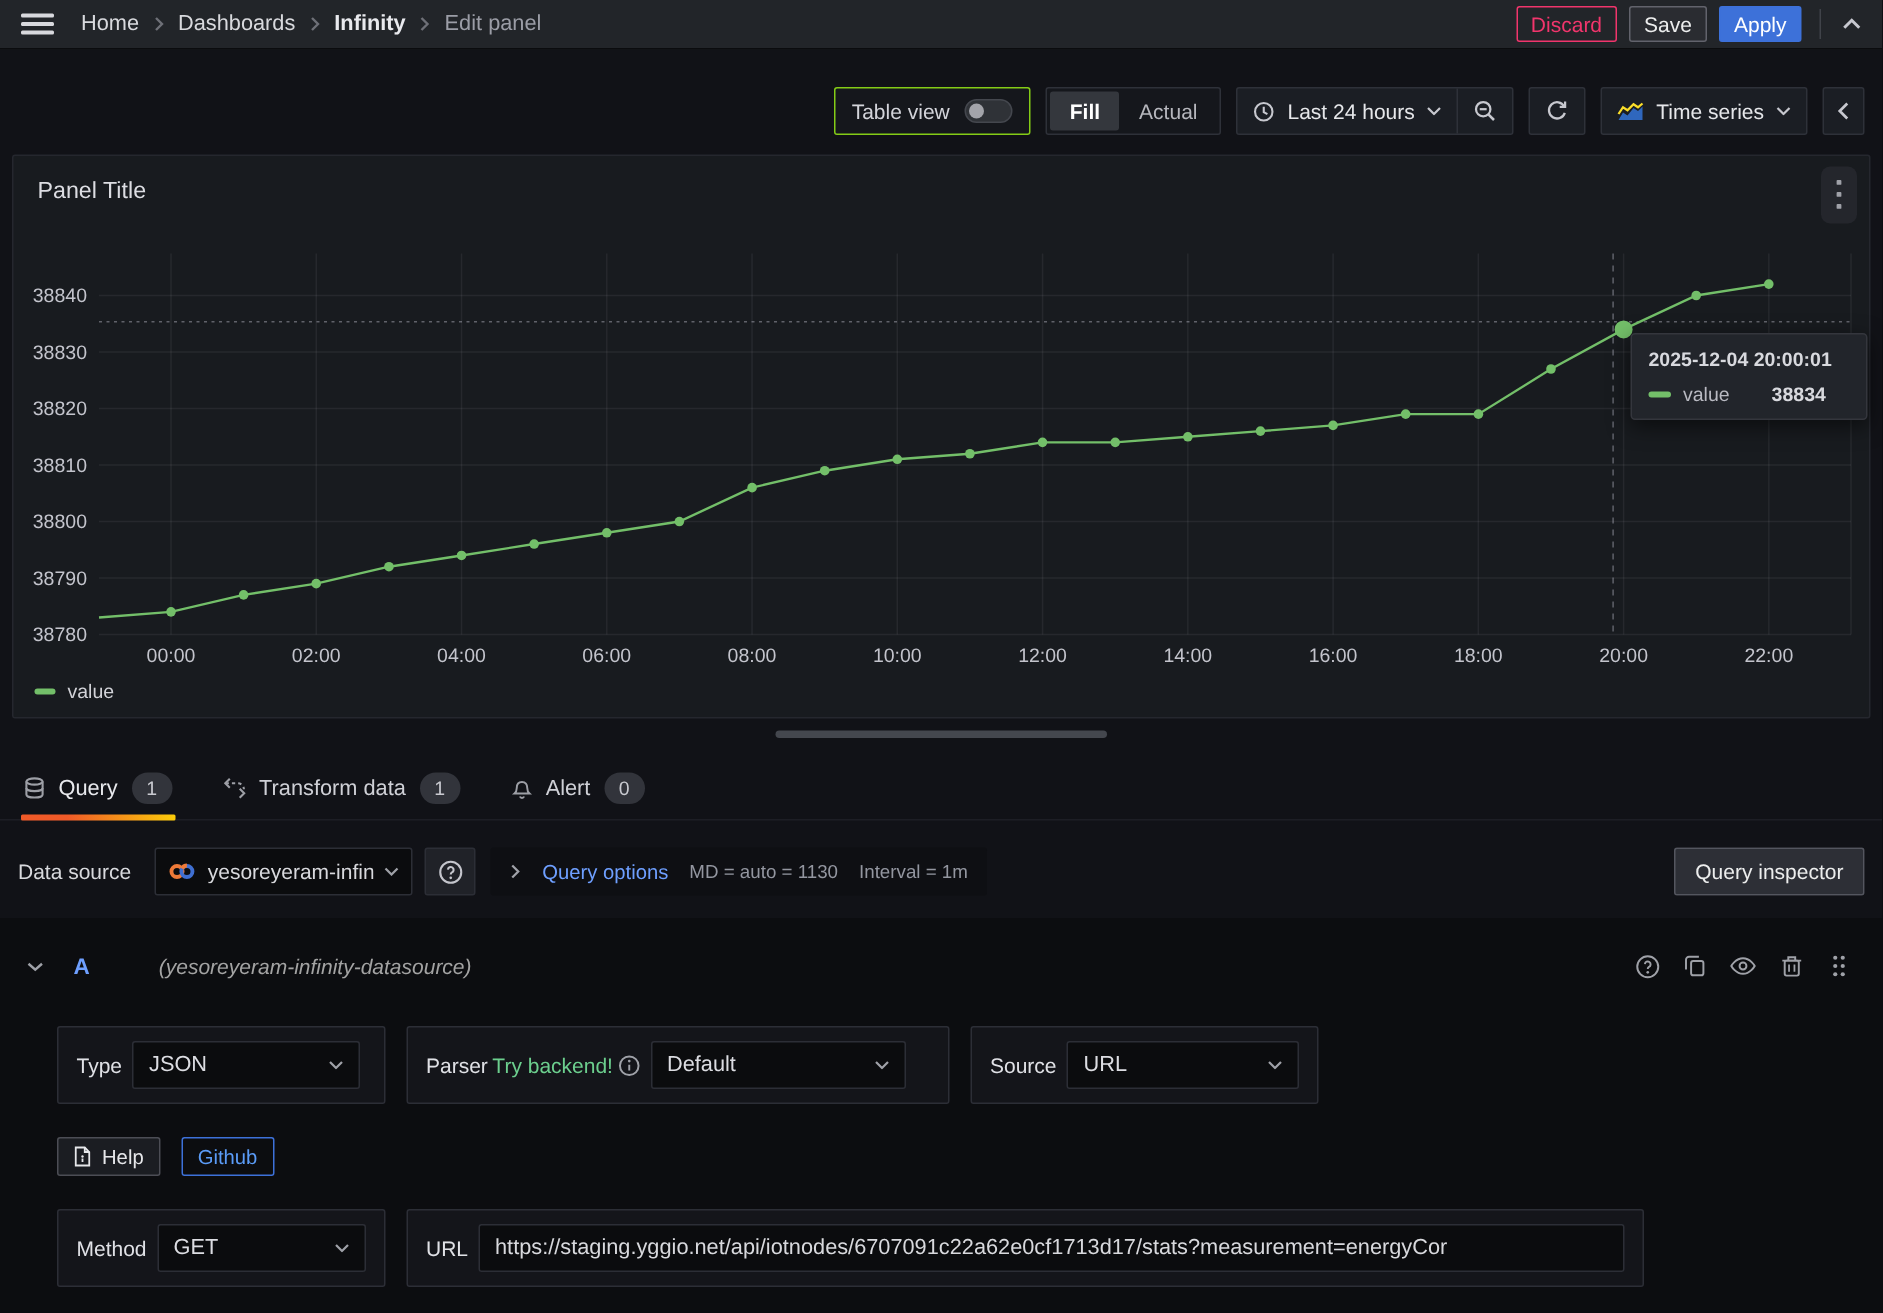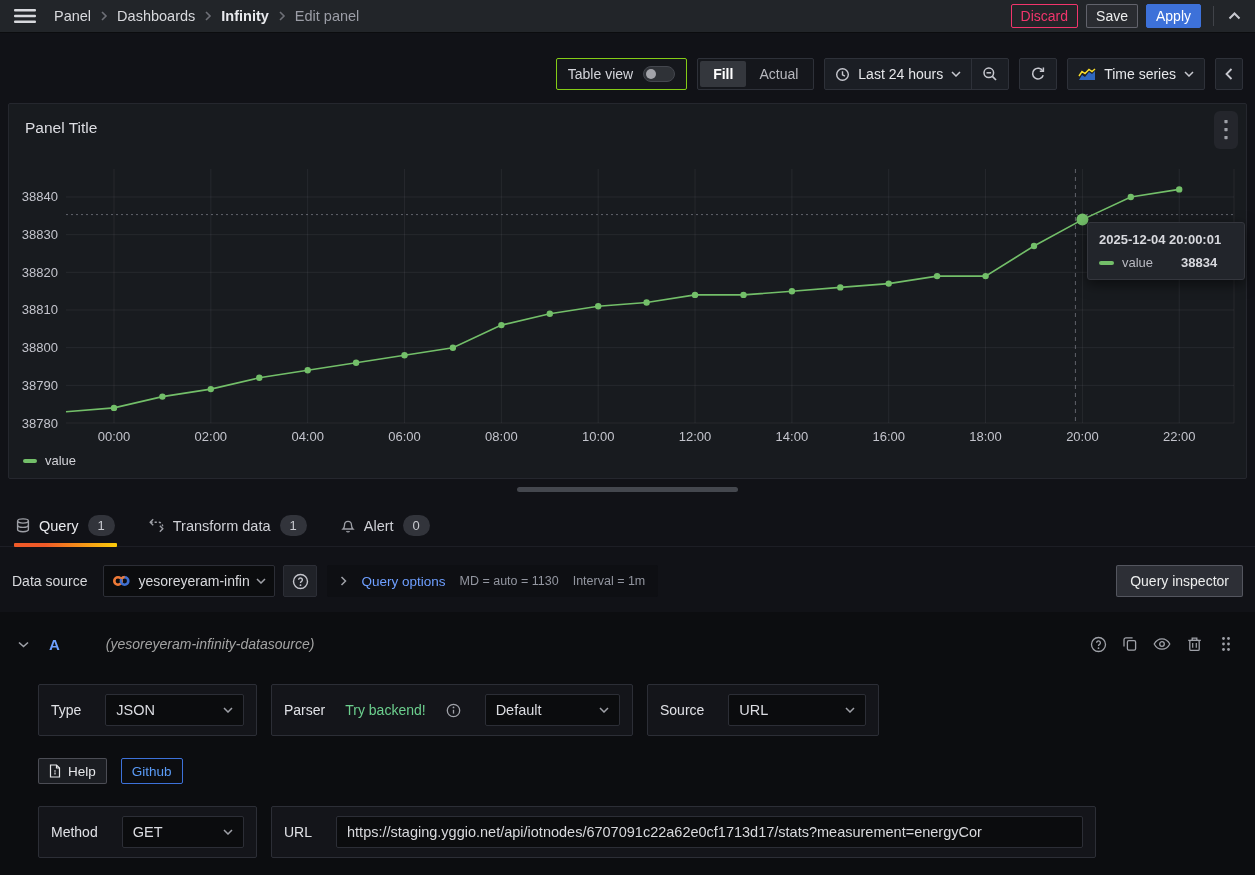--- a/index.html
+++ b/index.html
@@ -101,21 +101,21 @@
   
   .query-card { position:absolute; top:612px; left:0; right:0; bottom:0; background:#0c0d10; }
   .qc-header { height:56px; display:flex; align-items:center; padding:8px 16px 0 16px; }
   .qc-ref { color:#6e9fff; font-size:15px; font-weight:600; margin-left:18px; }
   .qc-hint { color:#a3a3a3; font-size:14px; font-style:italic; margin-left:46px; }
   .qc-icons { margin-left:auto; display:flex; align-items:center; gap:6px; }
   .qc-icons .icon-btn { width:26px; height:26px; color:#9fa1a8; }
   .qc-body { padding:16px 0 0 38px; }
   .frow { display:flex; gap:14px; }
   .fieldbox { border:1px solid #2c2e36; background:#14151a; border-radius:2px; padding:9px 12px;
-              display:flex; align-items:center; gap:24px; height:52px; }
+              display:flex; align-items:center; gap:7px; height:52px; }
   .f-label { font-size:14px; font-weight:500; color:#e0e1e6; white-space:nowrap; }
   .f-link { color:#6ccf8e; font-size:14px; text-decoration:none; cursor:pointer; white-space:nowrap; }
   .select { height:32px; background:#0b0c0e; border:1px solid #2c2e36; border-radius:2px;
             display:flex; align-items:center; justify-content:space-between; gap:8px; padding:0 10px;
             font-size:14.5px; color:#dcdde2; cursor:pointer; font-family:inherit; }
   .text-input { height:32px; background:#0b0c0e; border:1px solid #2c2e36; border-radius:2px;
                 display:flex; align-items:center; padding:0 10px; font-size:14.5px; color:#d8d9dd;
                 white-space:nowrap; overflow:hidden; flex:1; }
   .btnrow { display:flex; gap:14px; margin:22px 0; }
   .sm-btn { height:26px; padding:0 10px; display:inline-flex; align-items:center; gap:7px; border-radius:2px;
@@ -133,21 +133,21 @@
     <button class="icon-btn">
       <span>
           <svg width="22" height="16" viewBox="0 0 22 16">
             <rect x="0" y="1" width="22" height="2.6" rx="1" fill="#d8d9dd"></rect>
             <rect x="0" y="6.7" width="22" height="2.6" rx="1" fill="#d8d9dd"></rect>
             <rect x="0" y="12.4" width="22" height="2.6" rx="1" fill="#d8d9dd"></rect>
           </svg>
         </span>
     </button>
     <nav class="crumbs">
-      <a class="crumb">Panel</a>
+      <a class="crumb">Home</a>
       <span class="crumb-sep">
           <svg width="8" height="10" viewBox="0 0 8 10">
             <polyline points="2,1 6,5 2,9" fill="none" stroke="#6e7077" stroke-width="1.6"></polyline>
           </svg>
         </span>
       <a class="crumb">Dashboards</a>
       <span class="crumb-sep">
           <svg width="8" height="10" viewBox="0 0 8 10">
             <polyline points="2,1 6,5 2,9" fill="none" stroke="#6e7077" stroke-width="1.6"></polyline>
           </svg>

